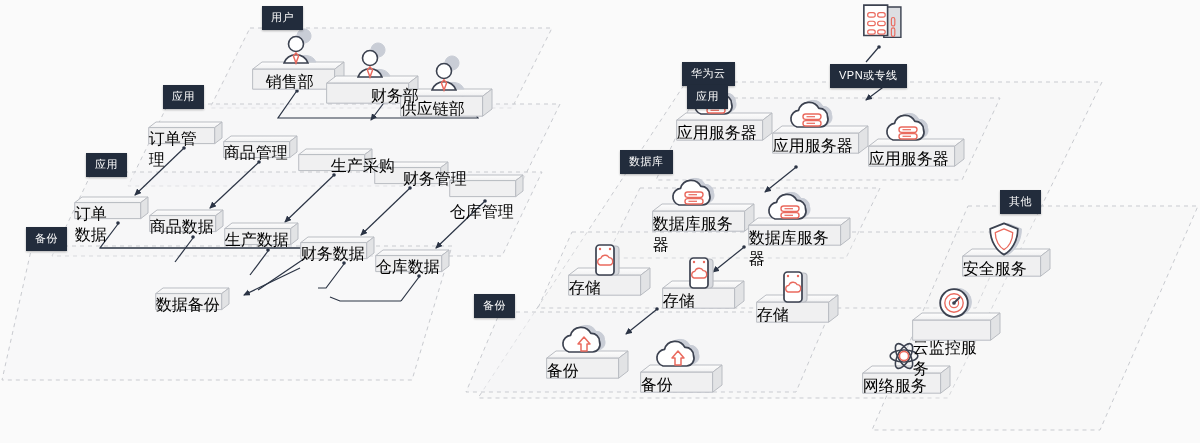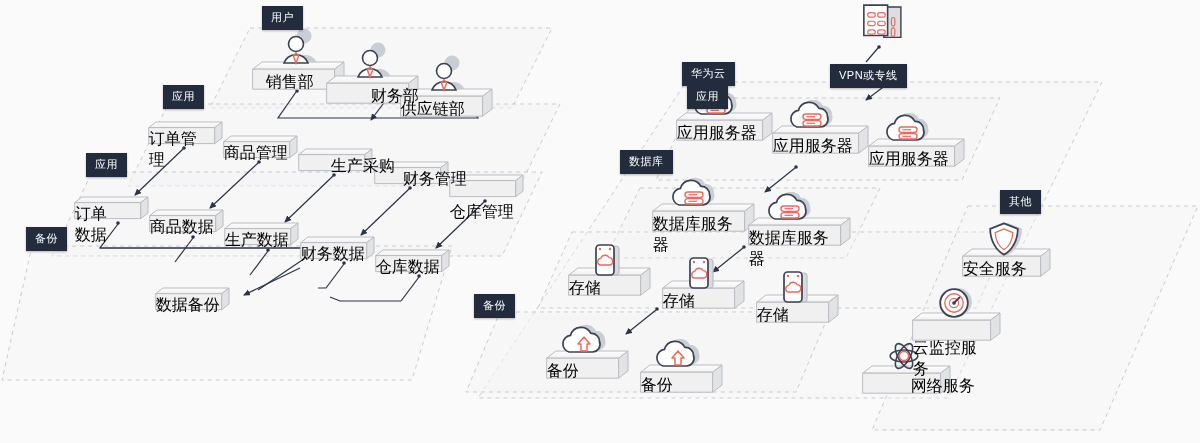--- a/index.html
+++ b/index.html
@@ -407,15 +407,15 @@
       <div class="lbl" style="position: absolute; left: 868.64px; top: 149.2px; width: 86px;">应用服务器</div>
       <div class="lbl" style="position: absolute; left: 652.64px; top: 214.2px; width: 92px;">数据库服务器</div>
       <div class="lbl" style="position: absolute; left: 748.64px; top: 228.2px; width: 92px;">数据库服务器</div>
       <div class="lbl" style="position: absolute; left: 568.64px; top: 278.2px; width: 72px;">存储</div>
       <div class="lbl" style="position: absolute; left: 662.64px; top: 291.2px; width: 72px;">存储</div>
       <div class="lbl" style="position: absolute; left: 756.64px; top: 305.2px; width: 72px;">存储</div>
       <div class="lbl" style="position: absolute; left: 546.64px; top: 361.2px; width: 72px;">备份</div>
       <div class="lbl" style="position: absolute; left: 640.64px; top: 375.2px; width: 72px;">备份</div>
       <div class="lbl" style="position: absolute; left: 962.64px; top: 259.2px; width: 78px;">安全服务</div>
       <div class="lbl" style="position: absolute; left: 912.64px; top: 312px; width: 78px; margin-top: 26px;">云监控服务</div>
-      <div class="lbl" style="position: absolute; left: 862.64px; top: 376.2px; width: 78px; margin-left: 48px;">网络服务</div>
+      <div class="lbl" style="position: absolute; left: 862.64px; top: 376.2px; width: 78px;">网络服务</div>
     </div>
 </div>
 
 </body></html>

